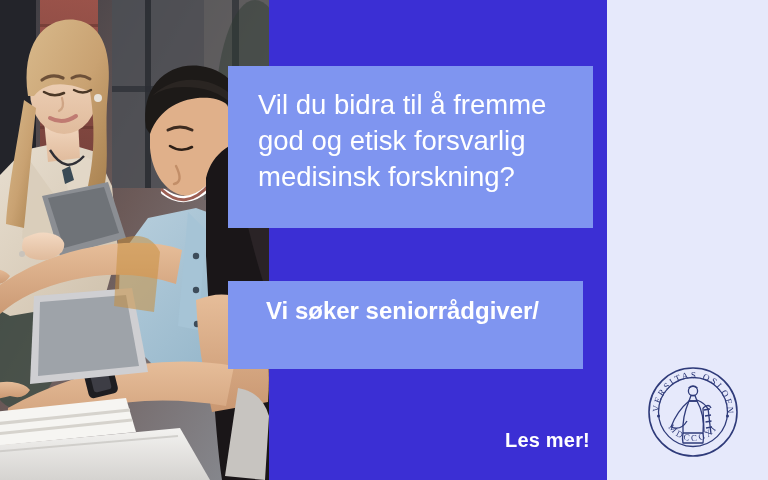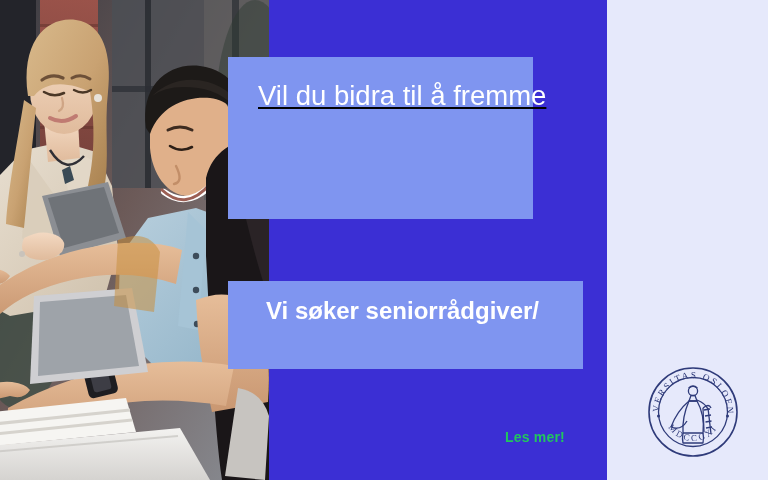--- a/index.html
+++ b/index.html
@@ -45,24 +45,23 @@
     background: #e6e9fb;
   }
 
   
   .textbox {
     position: absolute;
     background: #7f95f0;
     box-sizing: border-box;
   }
   .box-headline {
-    left: 228px; top: 57px;
-    width: 305px; height: 162px;
+    left: 228px; top: 66px;
+    width: 365px; height: 162px;
     padding: 21px 26px 0 30px;
-    text-decoration: underline;
   }
   .box-headline .line {
     color: #ffffff;
     font-size: 27.5px;
     line-height: 36px;
     font-weight: 400;
     letter-spacing: 0px;
     white-space: nowrap;
   }
 
@@ -76,22 +75,22 @@
     font-size: 24px;
     line-height: 32px;
     font-weight: bold;
     white-space: nowrap;
   }
 
   
   .cta {
     position: absolute;
     left: 505px; top: 429px;
-    color: #22c55e;
-    font-size: 14px;
+    color: #ffffff;
+    font-size: 20px;
     font-weight: bold;
     letter-spacing: 0.2px;
     cursor: pointer;
   }
 
   
   .rek-logo {
     position: absolute;
     left: 648px; top: 26px;
     width: 90px; height: 46px;
@@ -245,20 +244,22 @@
       <path d="M 118 240 q 30 -12 42 12 l -6 60 l -40 -6 Z" fill="#c8903f" opacity="0.55"></path>
     </svg>
   </div>
 
   <div class="purple-panel"></div>
 
   <div class="light-panel"></div>
 
   <div class="textbox box-headline">
     <div class="line">Vil du bidra til å fremme</div>
+    <div class="line">god og etisk forsvarlig</div>
+    <div class="line">medisinsk forskning?</div>
   </div>
 
   <div class="textbox box-job">
     <div class="line">Vi søker seniorrådgiver/</div>
   </div>
 
   <div class="cta">Les mer!</div>
 
 
   <div class="uio-seal">

